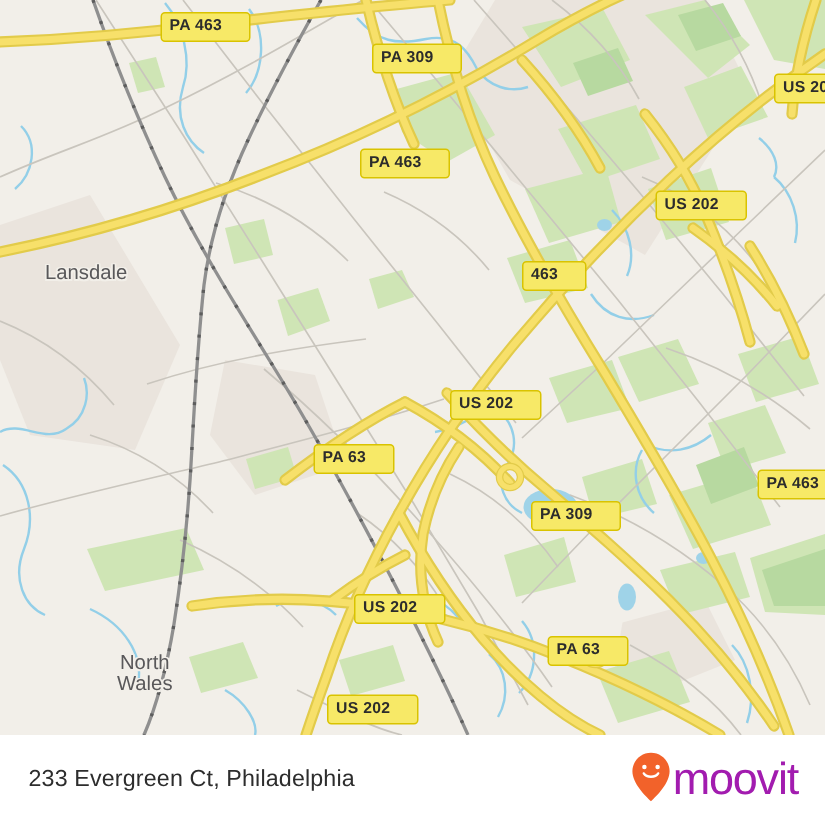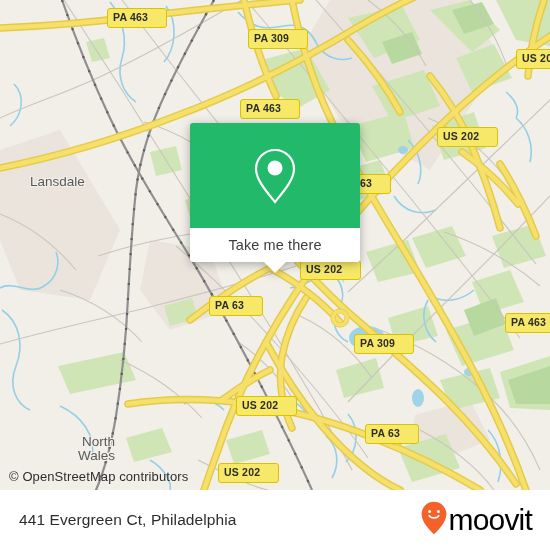--- a/index.html
+++ b/index.html
@@ -54,21 +54,21 @@
     text-shadow: 0 0 1px #f7e967;
   }
 
   
   .place {
     position: absolute;
     color: #59585a;
     font-size: 13.5px;
     line-height: 14px;
     white-space: pre;
-    text-align: right;
+    text-align: center;
     z-index: 18;
     text-shadow:
        1px  0 0 #f2efe9, -1px  0 0 #f2efe9,
        0  1px 0 #f2efe9,  0 -1px 0 #f2efe9,
        1px  1px 0 #f2efe9, -1px  1px 0 #f2efe9,
        1px -1px 0 #f2efe9, -1px -1px 0 #f2efe9;
   }
 
   
   #popup {
@@ -129,21 +129,21 @@
     color: #2d2d2d;
     letter-spacing: 0.1px;
   }
   #brand {
     display: flex;
     align-items: center;
     gap: 1px;
   }
   #brand-word {
     font-size: 30px;
-    color: #000000;
+    color: #a21caf;
     letter-spacing: -0.8px;
     font-weight: 400;
   }
 </style>
 </head>
 <body>
 
 <div id="app">
 
   <div id="map">
@@ -338,42 +338,26 @@
     <div class="shield" style="left:516px; top:49px;">US 20</div>
     <div class="shield" style="left:348px; top:174px; z-index:10;">463</div>
     <div class="shield" style="left:300px; top:260px;">US 202</div>
     <div class="shield" style="left:209px; top:296px;">PA 63</div>
     <div class="shield" style="left:354px; top:334px;">PA 309</div>
     <div class="shield" style="left:505px; top:313px;">PA 463</div>
     <div class="shield" style="left:236px; top:396px;">US 202</div>
     <div class="shield" style="left:365px; top:424px;">PA 63</div>
     <div class="shield" style="left:218px; top:463px;">US 202</div>
 
-    <div class="osm-credit">© OpenStreetMap contributors</div>
-
-    <div id="popup">
-      <div id="popup-body">
-        <span>
-          <svg width="46" height="60" viewBox="0 0 46 60" aria-hidden="true">
-            <path d="M23 4 C12.5 4 4 12.5 4 23 C4 34 15 46 23 56
-                     C31 46 42 34 42 23 C42 12.5 33.5 4 23 4 Z" fill="none" stroke="#ffffff" stroke-width="2.2"></path>
-            <circle cx="23" cy="22" r="7.5" fill="#ffffff"></circle>
-          </svg>
-        </span>
-      </div>
-      <div id="popup-footer">
-        <span id="popup-footer-label">Take me there</span>
-        <span id="popup-arrow"></span>
-      </div>
-    </div>
+
 
   </div>
 
   <div id="footer">
-    <div id="footer-address">441 Evergreen Ct, Philadelphia</div>
+    <div id="footer-address">233 Evergreen Ct, Philadelphia</div>
     <div id="brand">
       <span>
         <svg width="26" height="34" viewBox="0 0 26 34" aria-hidden="true">
           <path d="M13 0.8 C6.1 0.8 0.6 6.3 0.6 13.2 C0.6 21.4 9.3 29.6 13 33.2
                    C16.7 29.6 25.4 21.4 25.4 13.2 C25.4 6.3 19.9 0.8 13 0.8 Z" fill="#f2622a"></path>
           <circle cx="8.6" cy="10.4" r="1.5" fill="#ffffff"></circle>
           <circle cx="17.4" cy="10.4" r="1.5" fill="#ffffff"></circle>
           <path d="M8.2 14.6 C10.0 17.6 16.0 17.6 17.8 14.6" fill="none" stroke="#ffffff" stroke-width="1.6" stroke-linecap="round"></path>
         </svg>
       </span>

